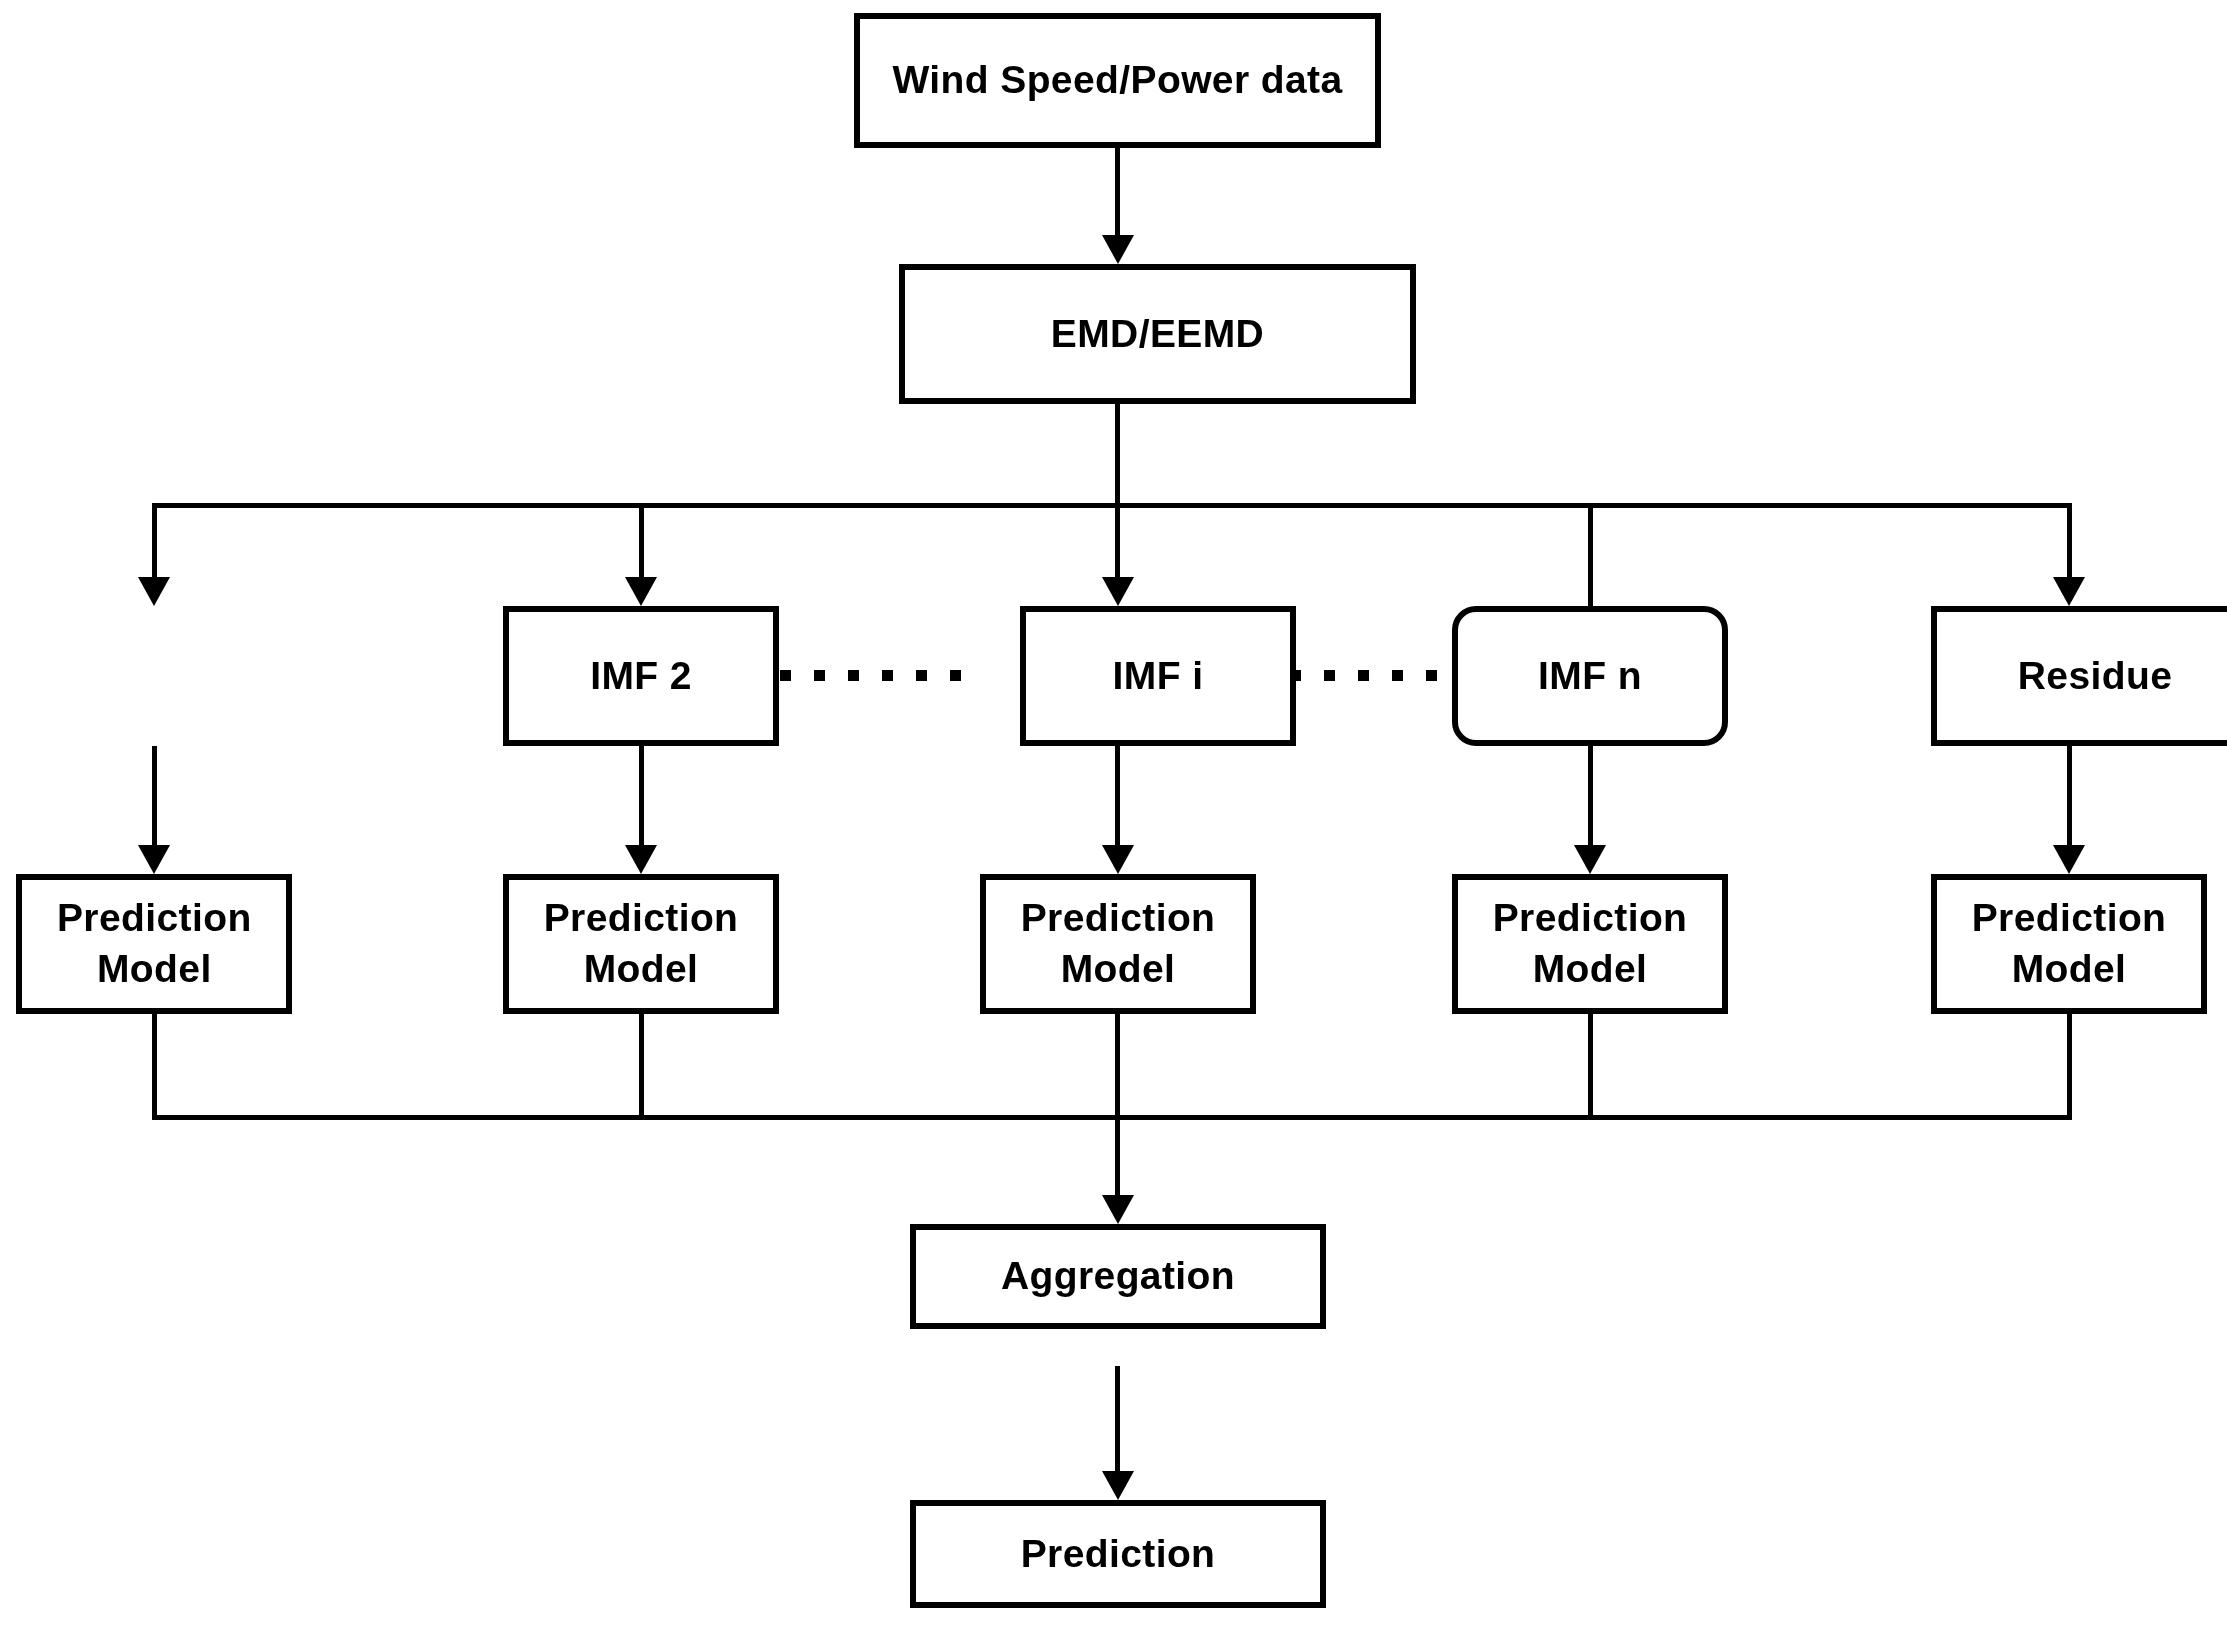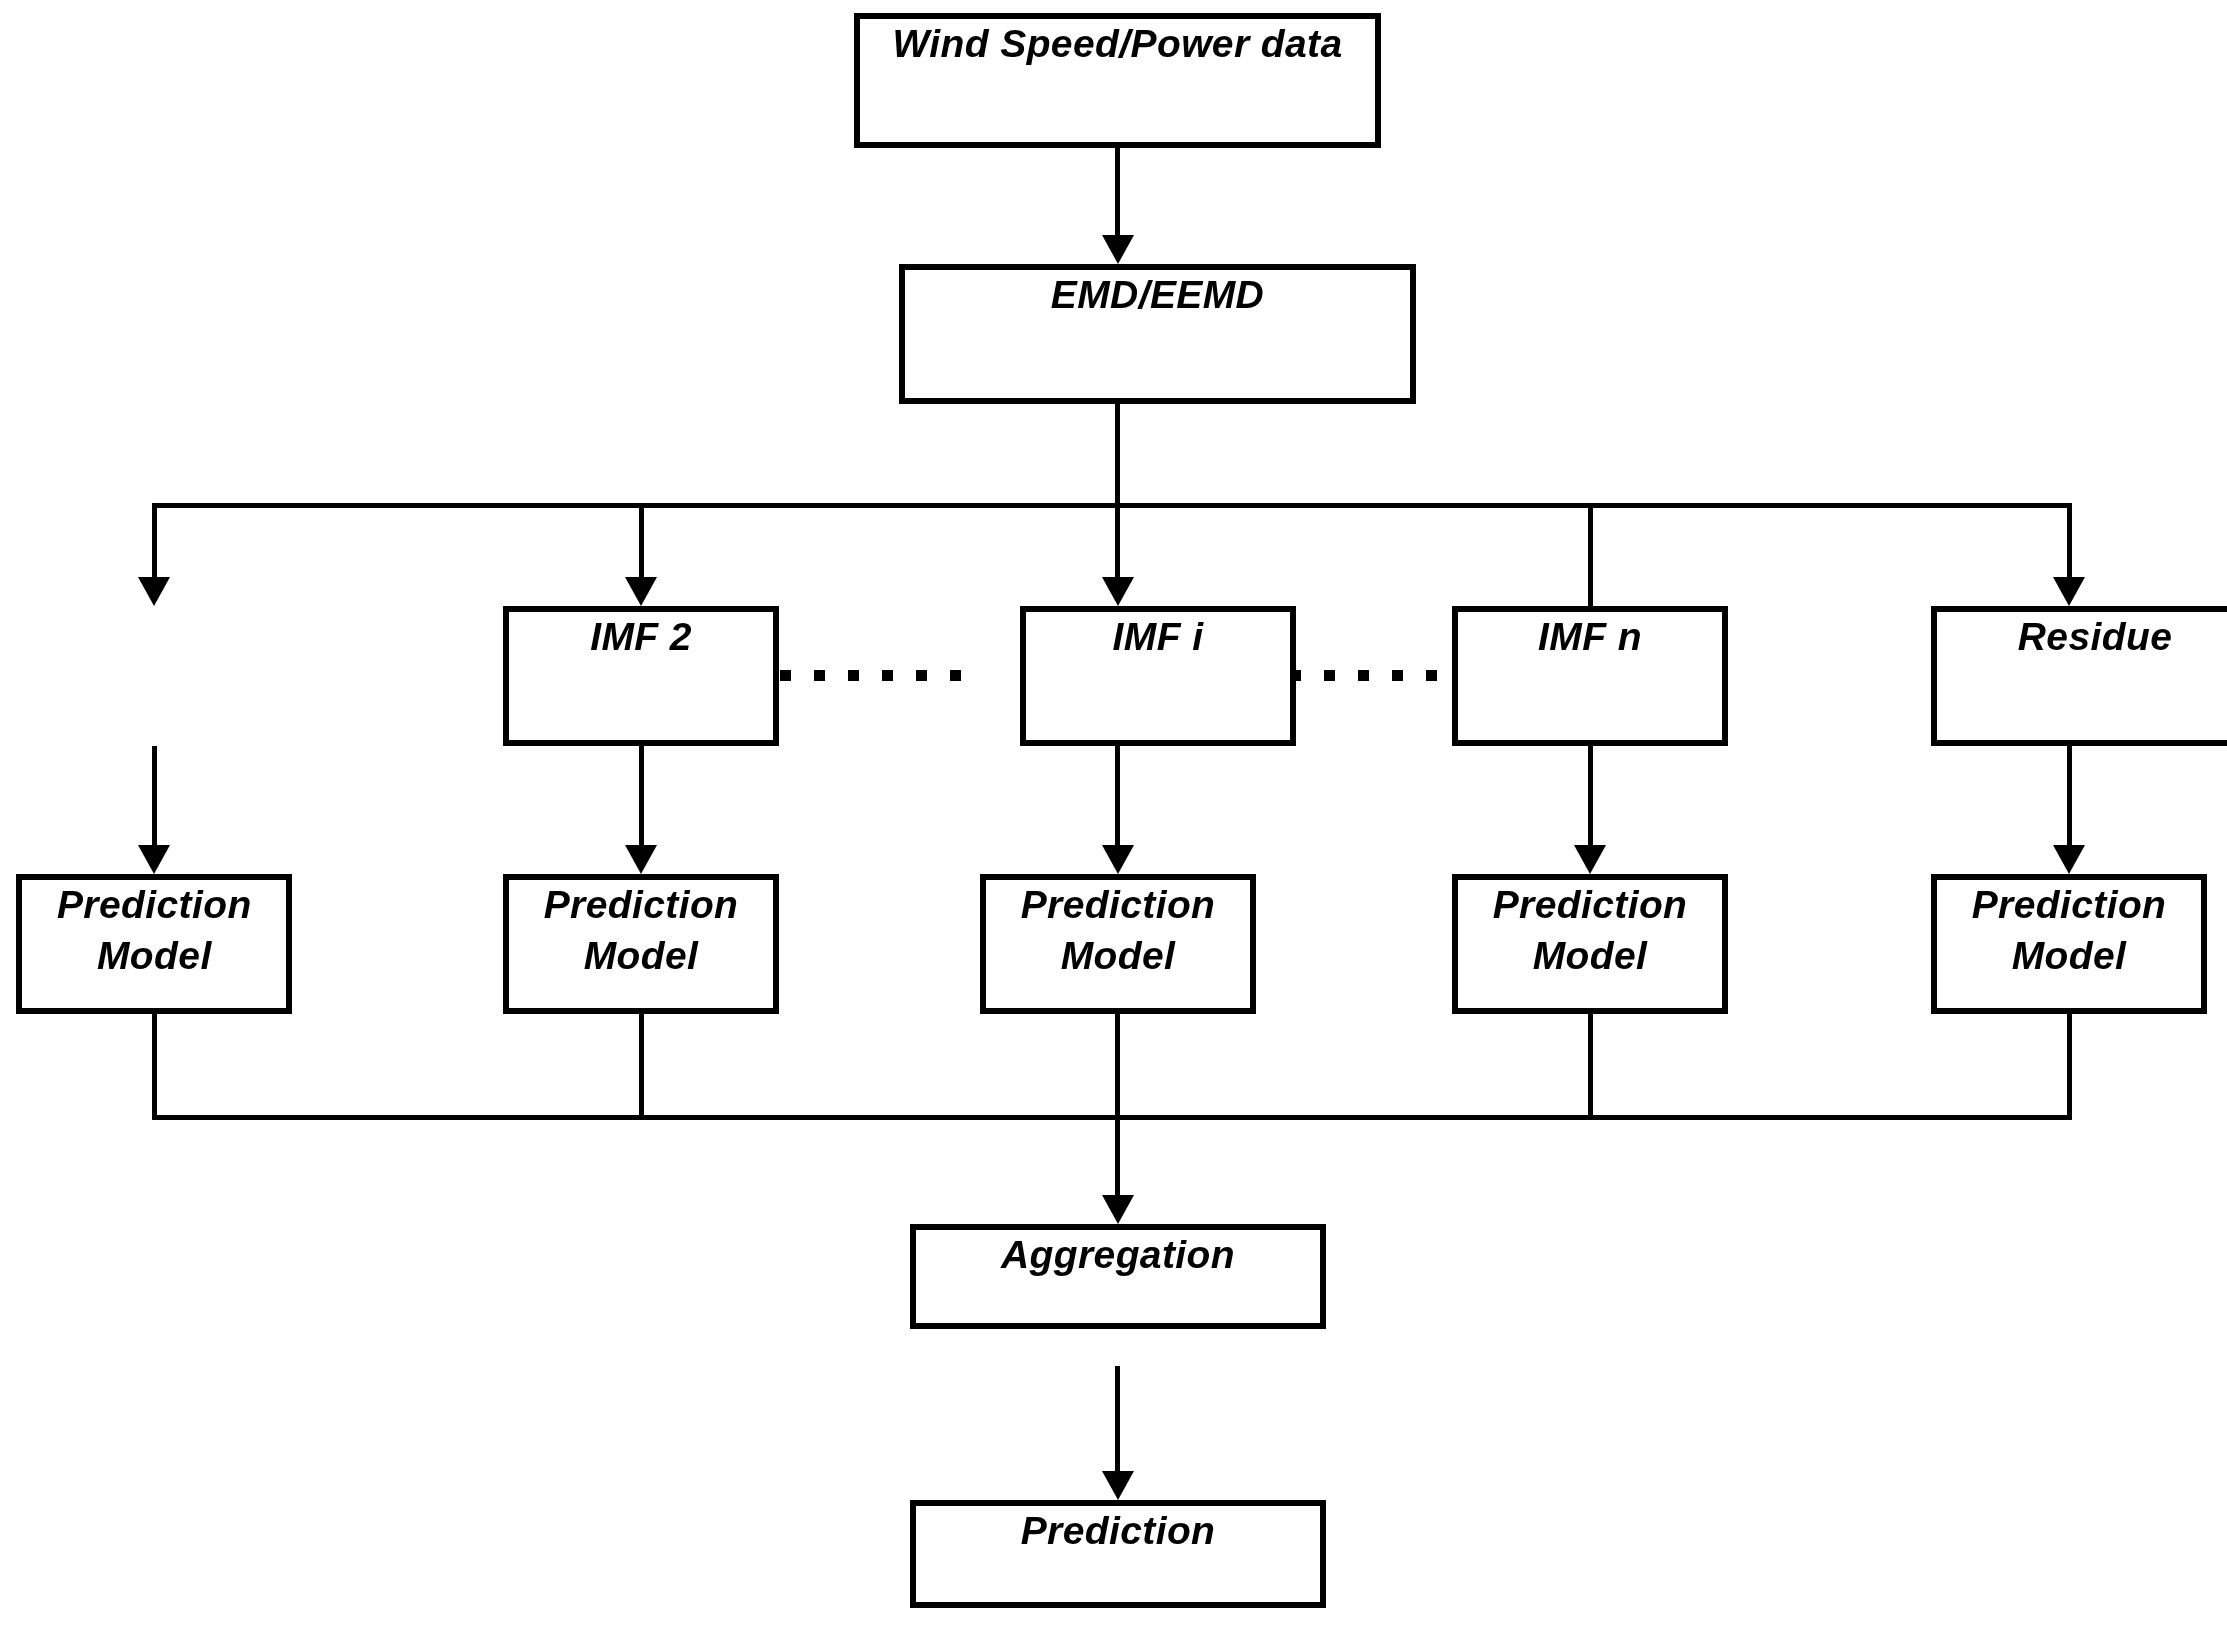--- a/index.html
+++ b/index.html
@@ -14,24 +14,23 @@
     background: #ffffff;
     font-family: "Liberation Sans", sans-serif;
     overflow: hidden;
   }
   .box {
     position: absolute;
     box-sizing: border-box;
     border: 6.5px solid #000000;
     background: #ffffff;
     display: flex;
-    align-items: flex-start;
+    align-items: center;
     justify-content: center;
     text-align: center;
-    font-style: italic;
   }
   .lbl {
     font-weight: bold;
     font-size: 39px;
     line-height: 1.3;
     color: #000000;
     letter-spacing: 0.4px;
   }
   .vline {
     position: absolute;
@@ -120,21 +119,21 @@
   <div class="box" style="left:859px; top:264px; width:517px; height:140px;margin-left:40px;">
     <span class="lbl">EMD/EEMD</span>
   </div>
 
   <div class="box" style="left:503px; top:606px; width:276px; height:140px;">
     <span class="lbl">IMF 2</span>
   </div>
   <div class="box" style="left:980px; top:606px; width:276px; height:140px;margin-left:40px;">
     <span class="lbl">IMF i</span>
   </div>
-  <div class="box" style="left:1452px; top:606px; width:276px; height:140px;">
+  <div class="box" style="left:1452px; top:606px; width:276px; height:140px;border-radius:24px;">
     <span class="lbl">IMF n</span>
   </div>
   <div class="box" style="left:1931px; top:606px; width:328px; height:140px;">
     <span class="lbl">Residue</span>
   </div>
 
   <div class="box" style="left:16.3px; top:874px; width:276px; height:140px;">
     <span class="lbl" style="max-width:244px;">Prediction Model</span>
   </div>
   <div class="box" style="left:503px; top:874px; width:276px; height:140px;">

